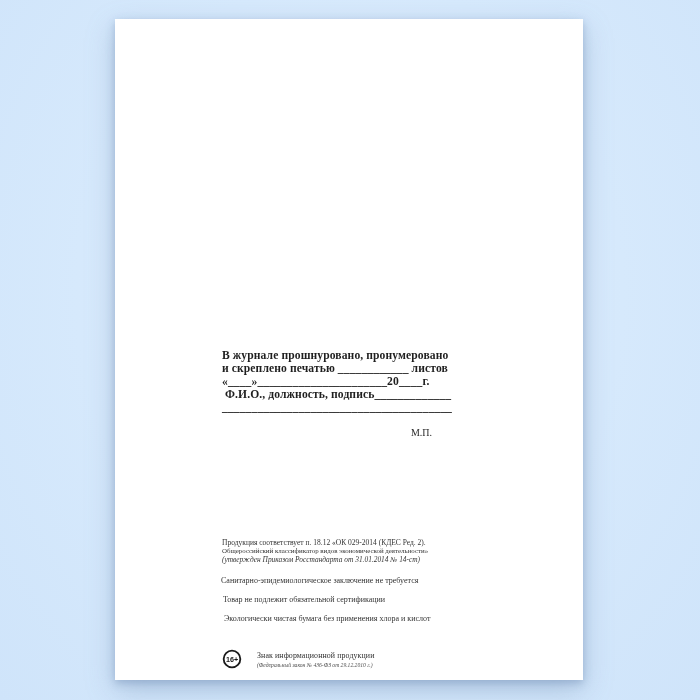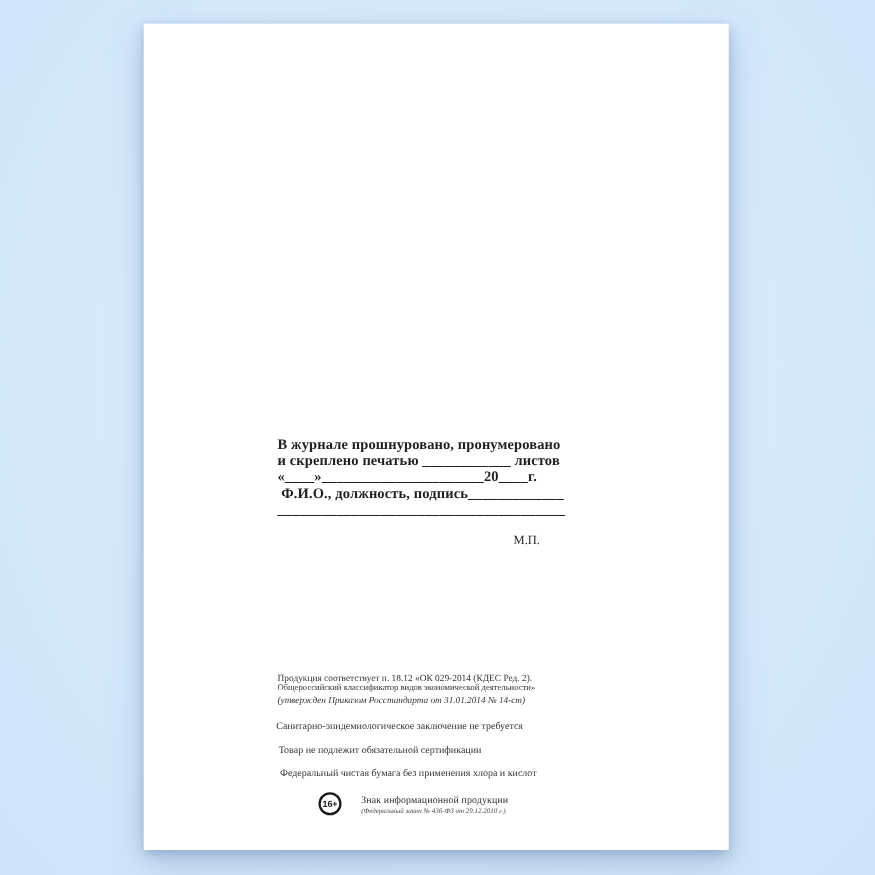--- a/index.html
+++ b/index.html
@@ -63,25 +63,24 @@
   .c-product-1 { left: 107px; top: 519px; font-size: 7.5px; line-height: 9px; }
   .c-product-2 { left: 107px; top: 528px; font-size: 6.9px; line-height: 8px; }
   .c-product-3 { left: 107px; top: 536px; font-size: 7.4px; line-height: 9px; font-style: italic; }
   .c-sanitary  { left: 106px; top: 557px; font-size: 8px;  line-height: 10px; }
   .c-cert      { left: 108px; top: 576px; font-size: 8px;  line-height: 10px; }
   .c-eco       { left: 109px; top: 595px; font-size: 8px;  line-height: 10px; }
   
   .age-mark {
     position: absolute;
     left: 107px;
-    top: 614px;
+    top: 630px;
     display: flex;
     align-items: flex-start;
     color: #333333;
-    margin-left: 32px;
   }
   .age-badge { width: 20px; height: 20px; flex: 0 0 20px; }
   .age-texts { margin-left: 15px; padding-top: 3px; }
   .age-title { font-size: 7.9px; line-height: 8.5px; letter-spacing: 0.1px; color: #2e2e2e; text-align: center; }
   .age-law   { font-size: 5.6px; line-height: 6.5px; font-style: italic; margin-top: 1px; color: #4a4a4a; }
 </style>
 </head>
 <body>
 
 <div class="stage">
@@ -95,21 +94,21 @@
       <div class="stitch-line">_______________________________________</div>
       <div class="seal-line">М.П.</div>
     </div>
 
     <div class="compliance-block">
       <div class="c-line c-product-1">Продукция соответствует п. 18.12 «ОК 029-2014 (КДЕС Ред. 2).</div>
       <div class="c-line c-product-2">Общероссийский классификатор видов экономической деятельности»</div>
       <div class="c-line c-product-3">(утвержден Приказом Росстандарта от 31.01.2014 № 14-ст)</div>
       <div class="c-line c-sanitary">Санитарно-эпидемиологическое заключение не требуется</div>
       <div class="c-line c-cert">Товар не подлежит обязательной сертификации</div>
-      <div class="c-line c-eco">Федеральный чистая бумага без применения хлора и кислот</div>
+      <div class="c-line c-eco">Экологически чистая бумага без применения хлора и кислот</div>
     </div>
 
     <div class="age-mark">
       <svg class="age-badge" viewBox="0 0 24 24">
         <circle cx="12" cy="12" r="10" fill="none" stroke="#1a1a1a" stroke-width="2.2"></circle>
         <text x="12" y="15.4" text-anchor="middle" font-family="Liberation Sans, sans-serif" font-size="8.6" font-weight="bold" fill="#1a1a1a">16+</text>
       </svg>
       <div class="age-texts">
         <div class="age-title">Знак информационной продукции</div>
         <div class="age-law">(Федеральный закон № 436-ФЗ от 29.12.2010 г.)</div>

